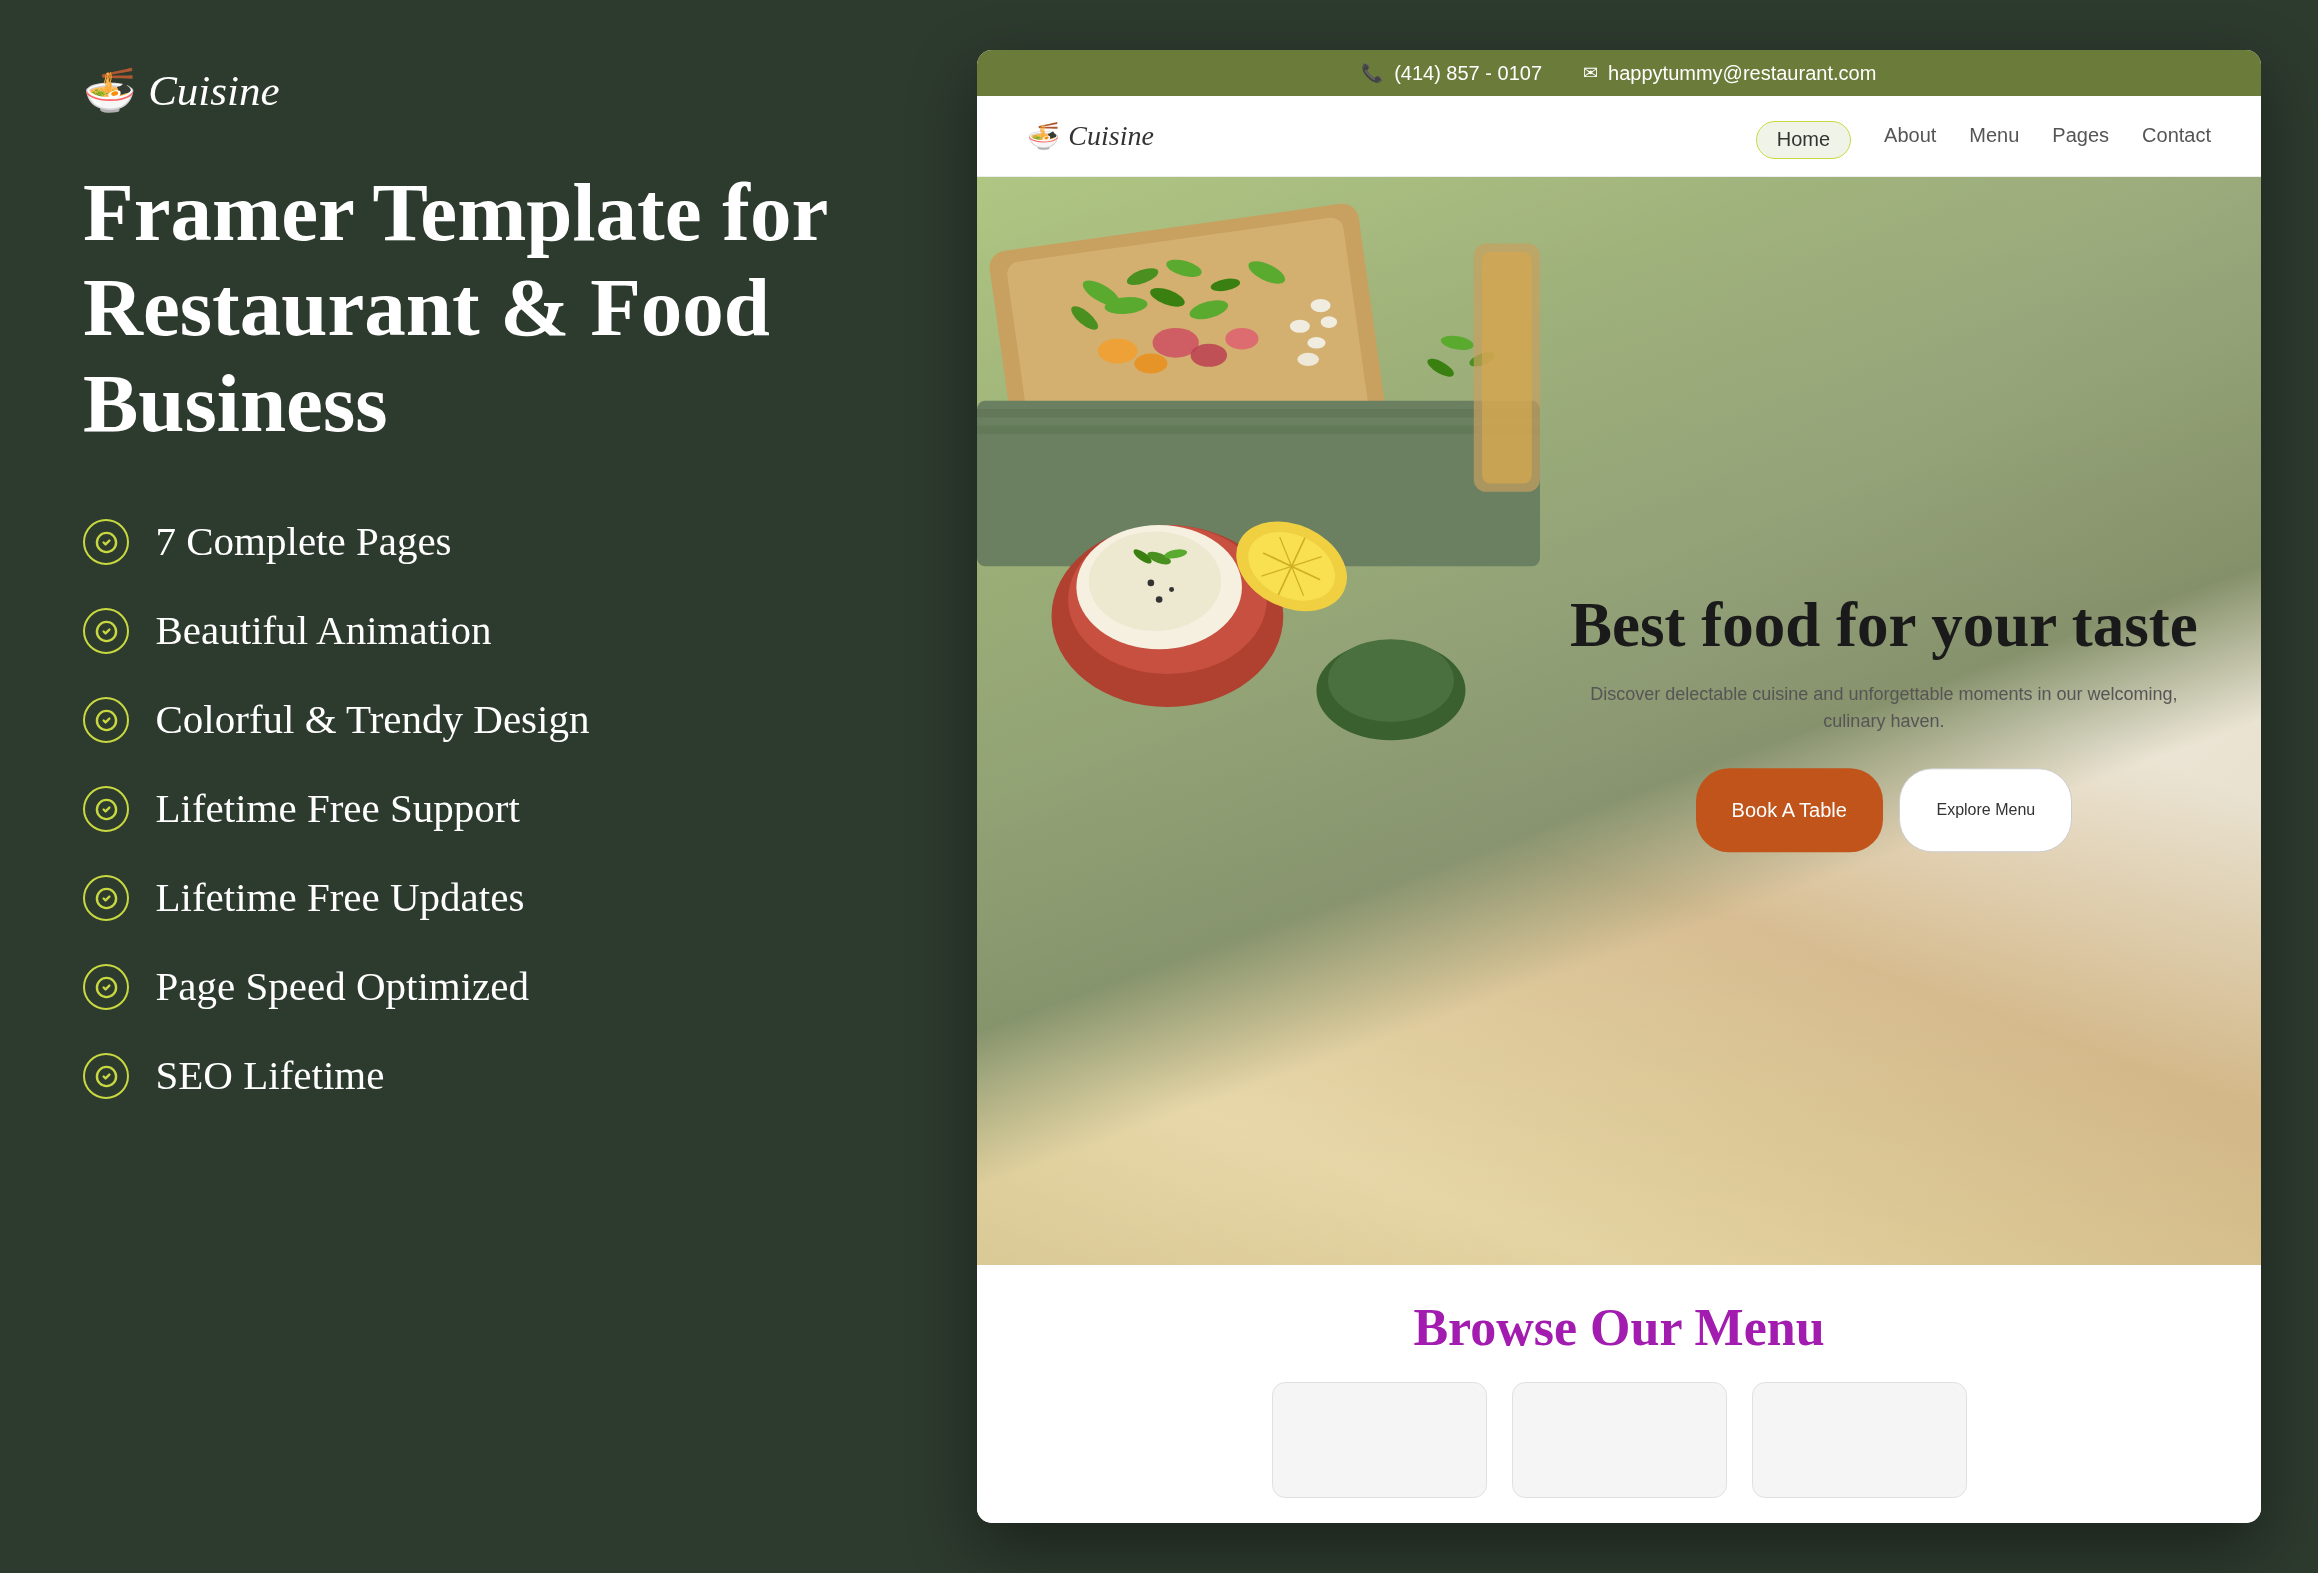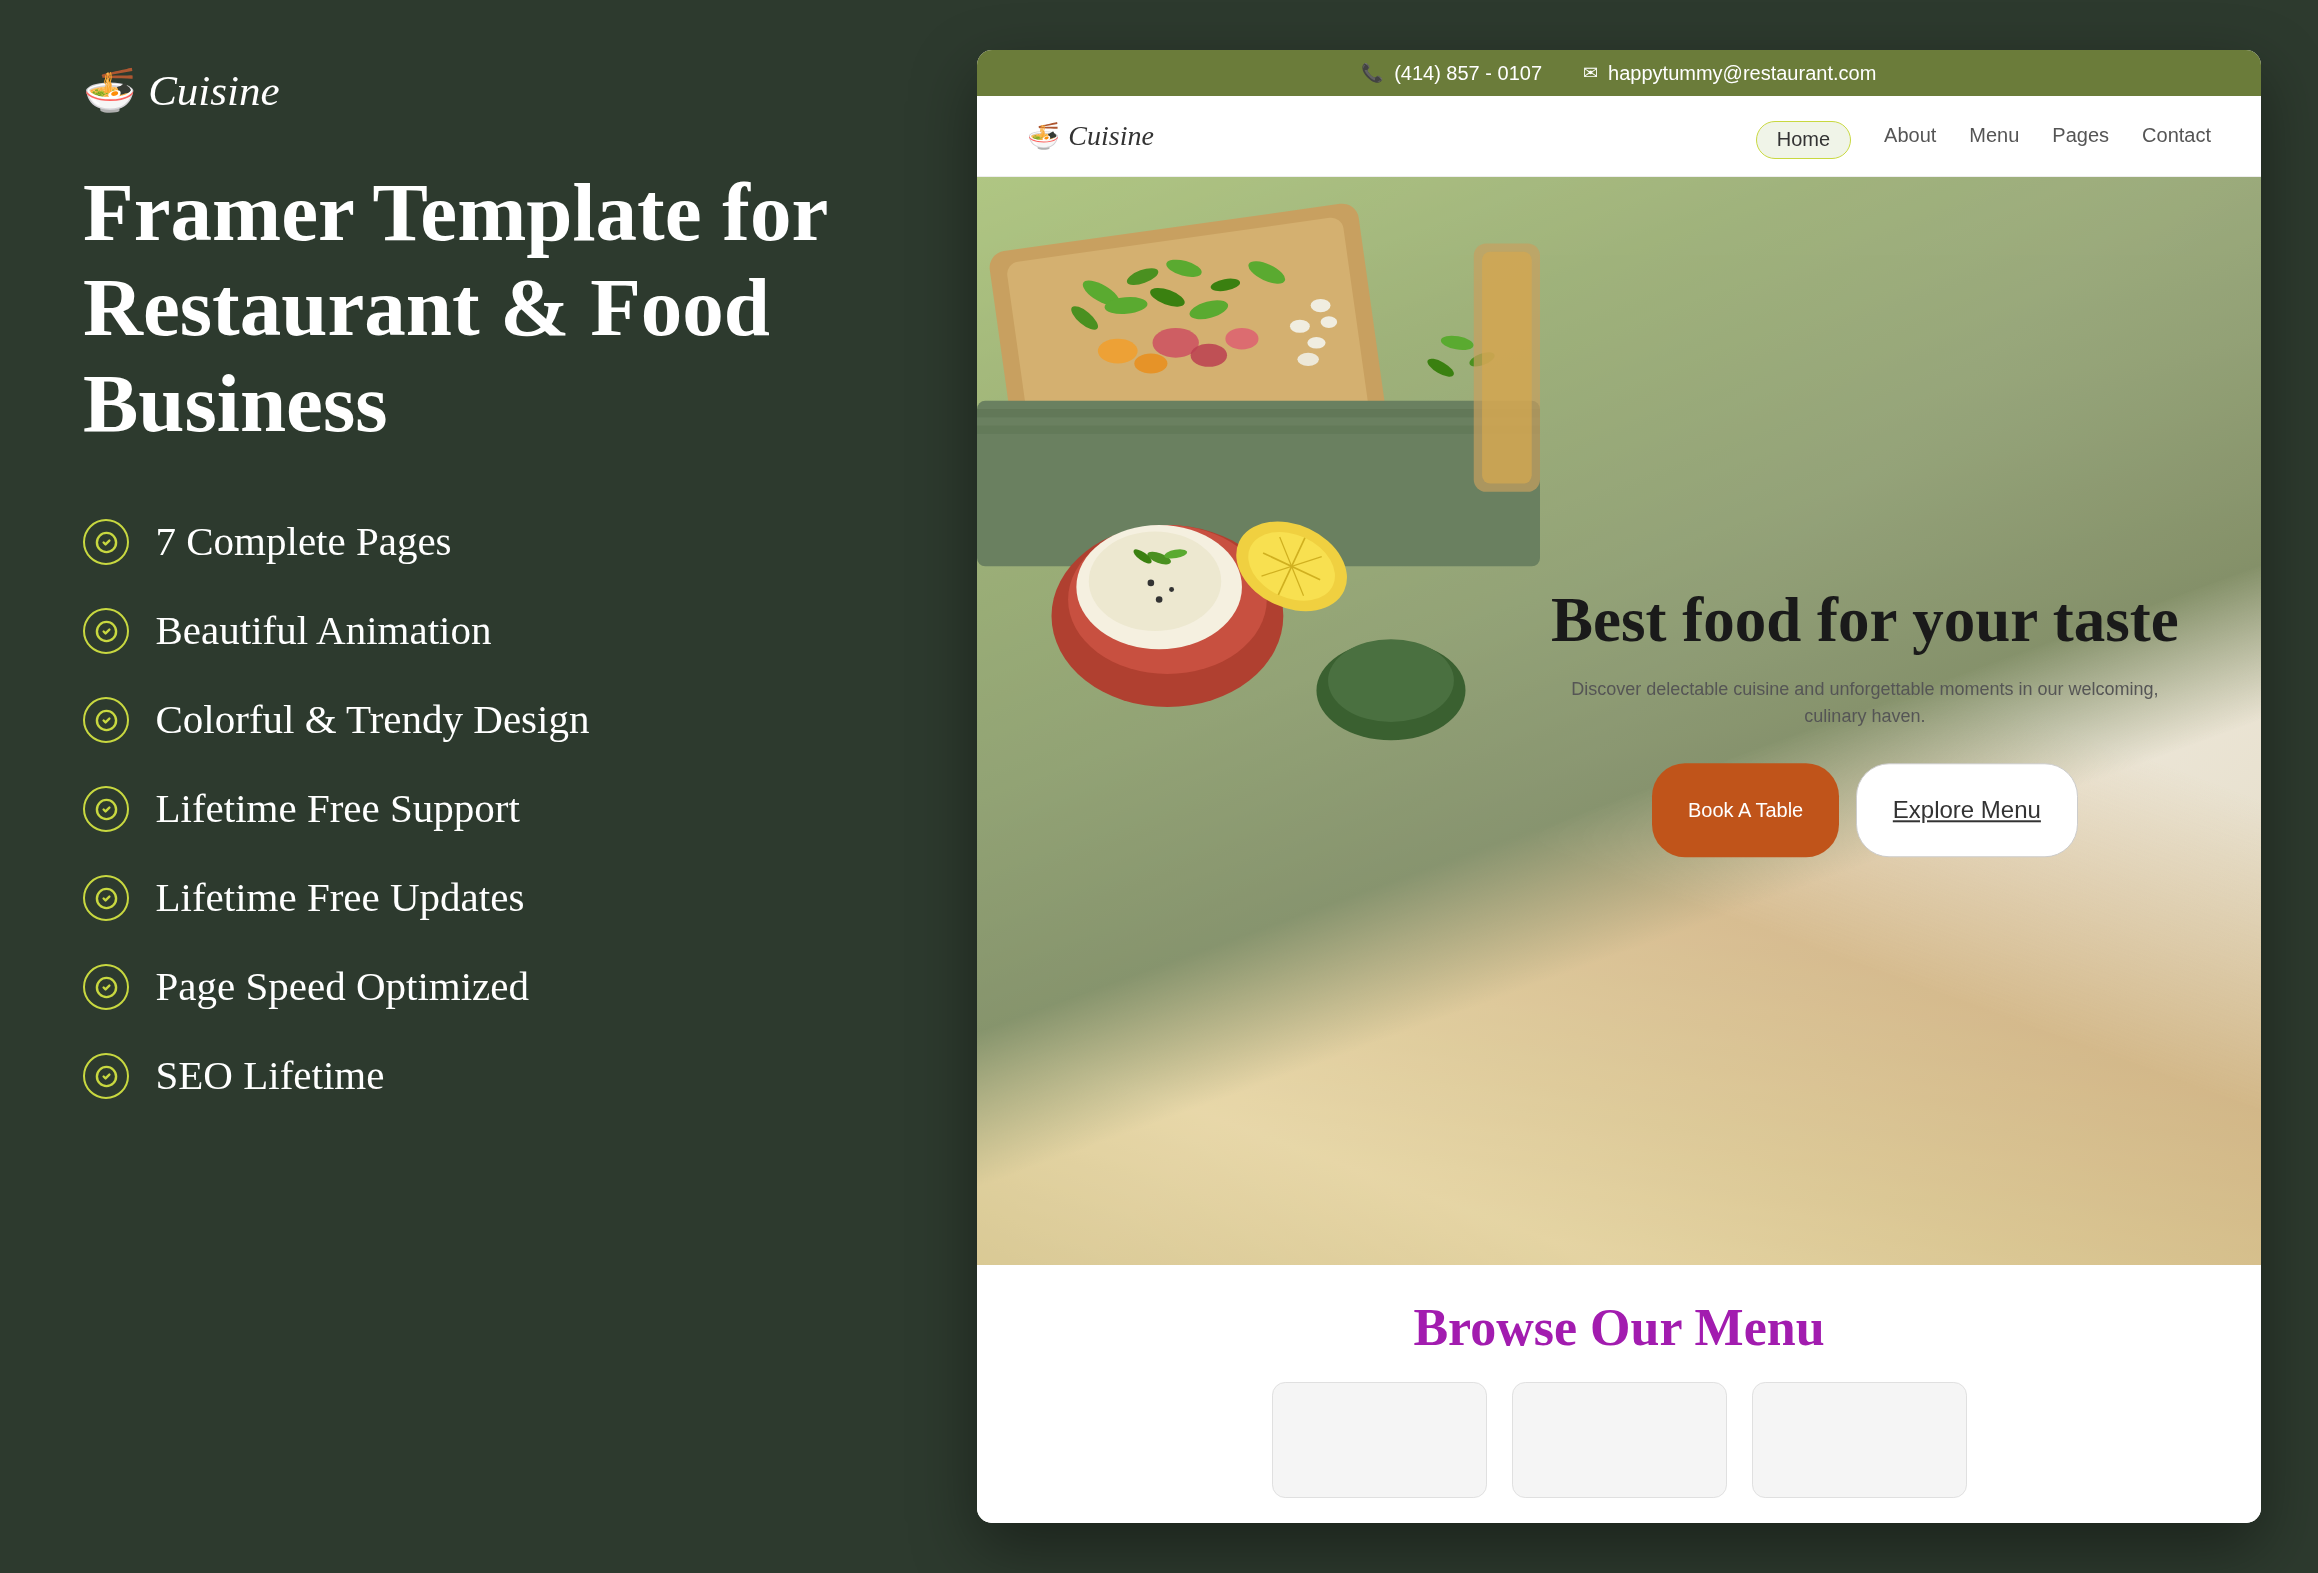--- a/index.html
+++ b/index.html
@@ -203,21 +203,21 @@
       left: 0; top: 0; width: 55%; height: 100%;
       display: flex;
       align-items: center;
       justify-content: center;
       overflow: hidden;
     }
 
     
     .hero-text {
       position: absolute;
-      right: 43px;
+      right: 24px;
       top: 50%;
       transform: translateY(-50%);
       width: 55%;
       text-align: center;
       padding: 0 33px;
     }
 
     .hero-headline {
       font-size: 63px;
       font-weight: 700;
@@ -251,24 +251,23 @@
       font-family: sans-serif;
       cursor: pointer;
     }
 
     .btn-explore {
       background: #fff;
       color: #333;
       border: 1.7px solid #ccc;
       border-radius: 33px;
       padding: 32px 36px;
-      font-size: 24px;
+      font-size: 16px;
       font-family: sans-serif;
       cursor: pointer;
-      text-decoration: underline;
     }
 
     
     .site-browse {
       background: #fff;
       padding: 33px 50px 25px;
     }
 
     .browse-title {
       font-size: 52px;

